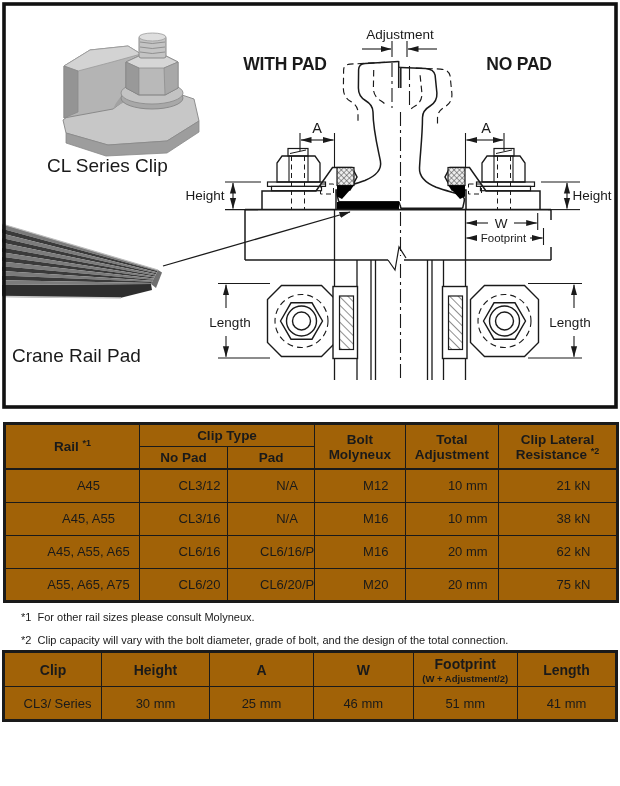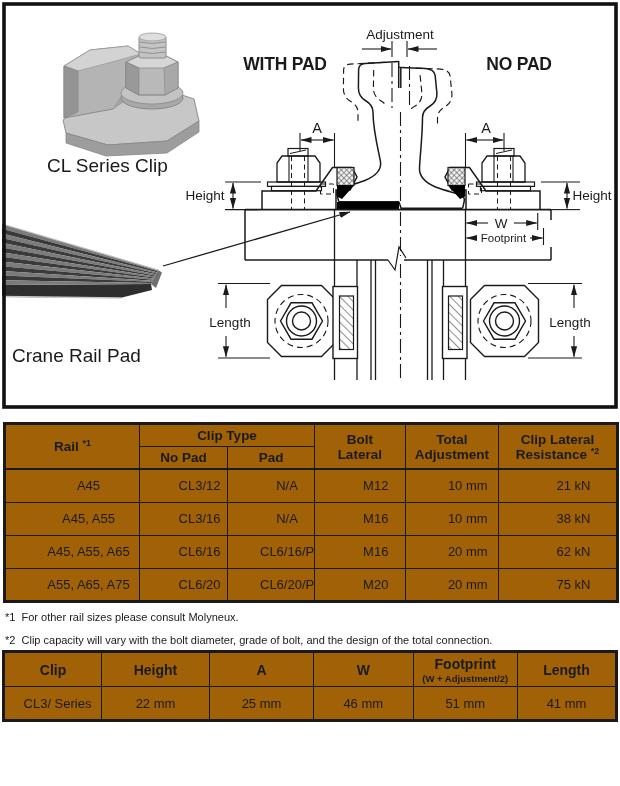--- a/index.html
+++ b/index.html
@@ -13,21 +13,21 @@
   #table1{left:3px;top:422px;width:613px;border:3.5px solid #1a1a1a;}
   #table2{left:2px;top:650px;width:613px;border:3.5px solid #1a1a1a;}
   #table1 th{font-weight:bold;font-size:13.5px;}
   #table1 td{font-size:13px;padding-left:32px;}
   #table2 th{font-weight:bold;font-size:14px;}
   #table2 td{font-size:13px;}
   .hdr-bot{border-bottom:2.8px solid #1a1a1a;}
   .row-h{height:33px;}
   sup.fn{font-size:9px;font-weight:bold;vertical-align:super;line-height:0;}
   .sub-hdr{display:block;font-size:9.5px;font-weight:bold;margin-top:1px;}
-  .footnote{position:absolute;left:5px;font-size:11px;color:#1a1a1a;white-space:pre;}
+  .footnote{position:absolute;left:21px;font-size:11px;color:#1a1a1a;white-space:pre;}
   #fn1{top:611px;}
   #fn2{top:634px;}
   .celltext-left{text-align:center;padding-left:9px;}
 </style>
 </head>
 <body>
 
 <svg id="diagram" width="620" height="412" viewBox="0 0 620 412" style="position:absolute;left:0;top:0;">
   <defs>
     <marker id="ah" orient="auto" markerWidth="12" markerHeight="8" refX="10.5" refY="4" markerUnits="userSpaceOnUse">
@@ -257,21 +257,21 @@
       <col style="width:88px">
       <col style="width:87px">
       <col style="width:90.5px">
       <col style="width:93.5px">
       <col style="width:119px">
   </colgroup>
   <tbody>
       <tr>
     <th rowspan="2" class="hdr-bot"><span>Rail</span> <sup class="fn">*1</sup></th>
     <th colspan="2" style="height:21px;margin-top:41px;"><span>Clip Type</span></th>
-    <th rowspan="2" class="hdr-bot"><span>Bolt</span><br><span>Lateral</span></th>
+    <th rowspan="2" class="hdr-bot"><span>Bolt</span><br><span>Molyneux</span></th>
     <th rowspan="2" class="hdr-bot"><span>Total</span><br><span>Adjustment</span></th>
     <th rowspan="2" class="hdr-bot"><span>Clip Lateral</span><br><span>Resistance</span> <sup class="fn">*2</sup></th>
   </tr>
   <tr>
     <th class="hdr-bot" style="height:21px;"><span>No Pad</span></th>
     <th class="hdr-bot"><span>Pad</span></th>
   </tr>
   <tr class="row-h">
     <td>A45</td>
     <td>CL3/12</td>
@@ -323,20 +323,20 @@
   <tr style="height:35px;">
     <th><span>Clip</span></th>
     <th><span>Height</span></th>
     <th><span>A</span></th>
     <th><span>W</span></th>
     <th><span>Footprint</span><span class="sub-hdr">(W + Adjustment/2)</span></th>
     <th><span>Length</span></th>
   </tr>
   <tr style="height:34px;">
     <td class="celltext-left">CL3/ Series</td>
-    <td>22 mm</td>
+    <td>30 mm</td>
     <td>25 mm</td>
     <td>46 mm</td>
     <td>51 mm</td>
     <td>41 mm</td>
   </tr>
 </tbody>
   </table>
 
 </body></html>

